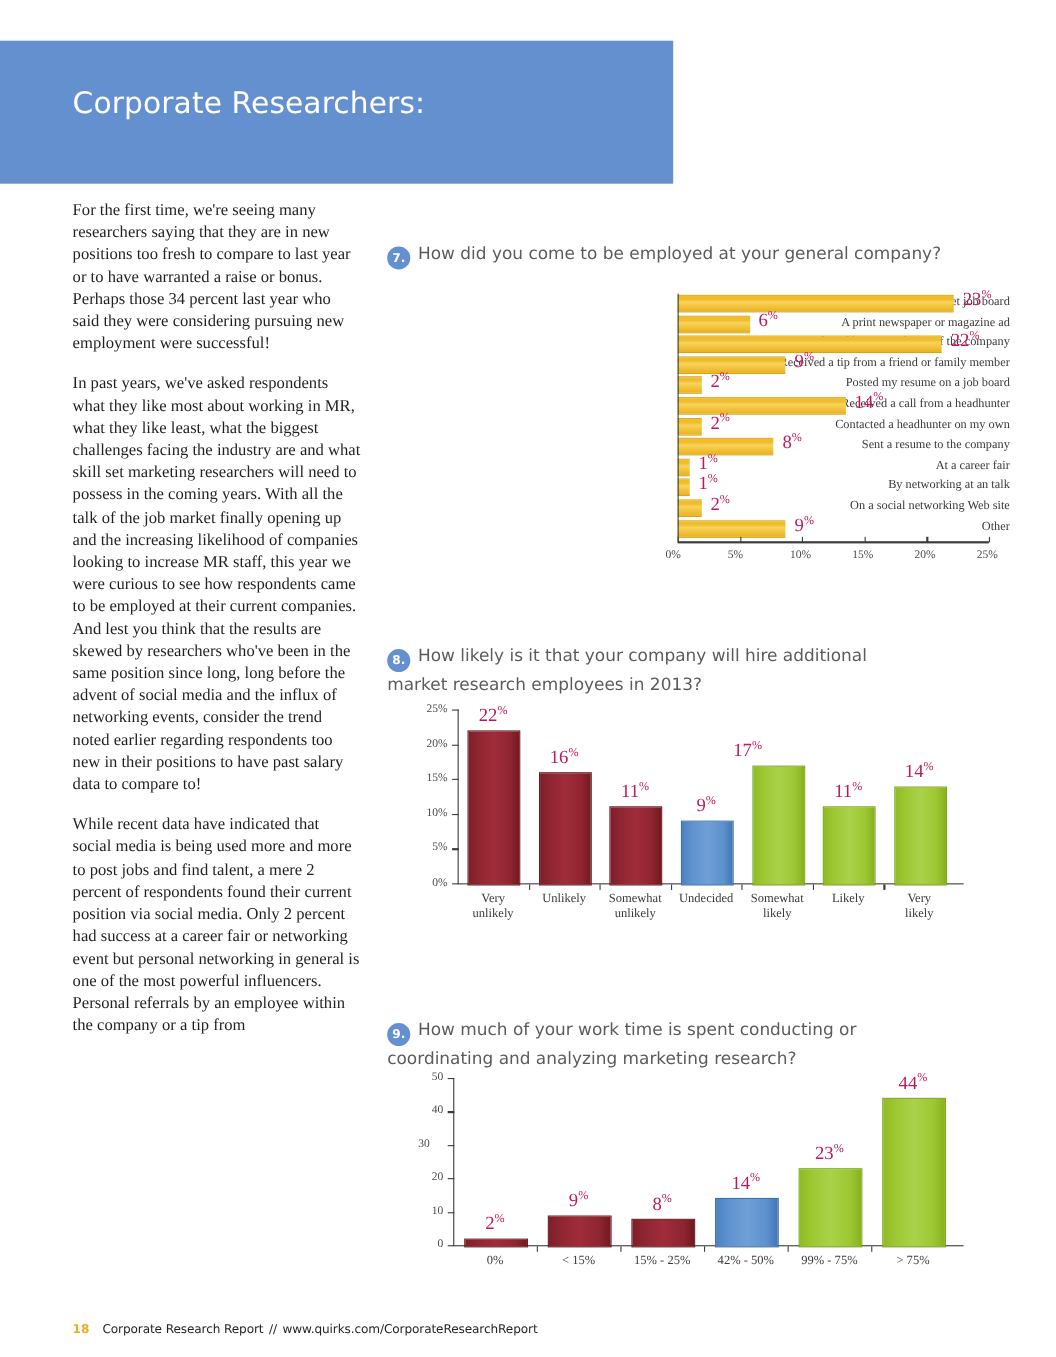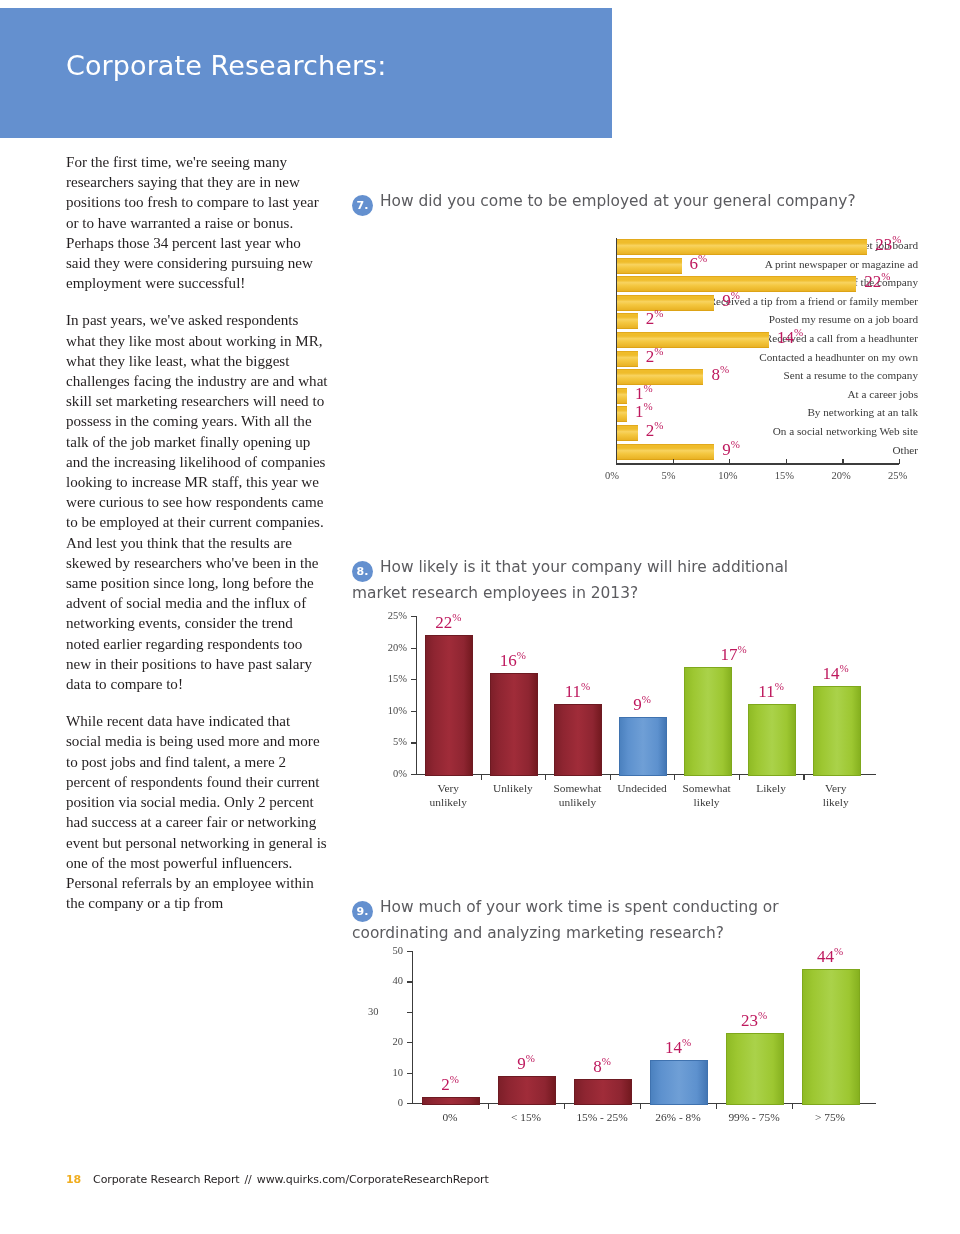--- a/index.html
+++ b/index.html
@@ -2,21 +2,21 @@
 <html><head>
 <meta charset="utf-8">
 <style>
   html,body{margin:0;padding:0;}
   body{
     width:960px;height:1234px;position:relative;overflow:hidden;
     background:#ffffff;
     font-family:"Liberation Serif", serif;
     color:#231f20;
   }
-  .page{position:absolute;inset:0;}
+  .page{position:absolute;inset:0;margin-top:29px;}
 
   
   .banner{
     position:absolute;left:0;top:8px;width:612px;height:130px;
     background:#6490cf;
   }
   .banner-title{
     position:absolute;left:66px;top:40px;width:530px;
     font-family:"DejaVu Sans", sans-serif;
     font-weight:400;
@@ -173,21 +173,21 @@
       <div class="val-lbl" style="left:297.8476px;top:77.4px;">2<sup>%</sup></div>
       <div class="c7-cat" style="top:102px;width:262px;">Received a call from a headhunter</div>
       <div class="hbar" style="left:268px;top:102px;width:152.9332px;"></div>
       <div class="val-lbl" style="left:428.9332px;top:96px;">14<sup>%</sup></div>
       <div class="c7-cat" style="top:120.60000000000001px;width:262px;">Contacted a headhunter on my own</div>
       <div class="hbar" style="left:268px;top:120.60000000000001px;width:21.8476px;"></div>
       <div class="val-lbl" style="left:297.8476px;top:114.60000000000001px;">2<sup>%</sup></div>
       <div class="c7-cat" style="top:139.20000000000002px;width:262px;">Sent a resume to the company</div>
       <div class="hbar" style="left:268px;top:139.20000000000002px;width:87.3904px;"></div>
       <div class="val-lbl" style="left:363.3904px;top:133.20000000000002px;">8<sup>%</sup></div>
-      <div class="c7-cat" style="top:157.8px;width:262px;">At a career jobs</div>
+      <div class="c7-cat" style="top:157.8px;width:262px;">At a career fair</div>
       <div class="hbar" style="left:268px;top:157.8px;width:10.9238px;"></div>
       <div class="val-lbl" style="left:286.9238px;top:151.8px;">1<sup>%</sup></div>
       <div class="c7-cat" style="top:176.4px;width:262px;">By networking at an talk</div>
       <div class="hbar" style="left:268px;top:176.4px;width:10.9238px;"></div>
       <div class="val-lbl" style="left:286.9238px;top:170.4px;">1<sup>%</sup></div>
       <div class="c7-cat" style="top:195px;width:262px;text-align:right;">On a social networking Web site</div>
       <div class="hbar" style="left:268px;top:195px;width:21.8476px;"></div>
       <div class="val-lbl" style="left:297.8476px;top:189px;">2<sup>%</sup></div>
       <div class="c7-cat" style="top:213.60000000000002px;width:262px;">Other</div>
       <div class="hbar" style="left:268px;top:213.60000000000002px;width:98.31419999999999px;"></div>
@@ -237,21 +237,21 @@
       <div class="cat-lbl" style="left:112.57142857142858px;width:64.57142857142857px;top:172px;">Unlikely</div>
       <div class="vbar red" style="left: 186.429px; width: 46px; height: 69.52px; bottom: auto; top: 94.48px;"></div>
       <div class="val-lbl" style="top:70.48px;left:169.42857142857142px;width:80px;text-align:center;">11<sup>%</sup></div>
       <div class="tick" style="left:241.71428571428572px;top:165px;width:1.2px;height:5px;"></div>
       <div class="cat-lbl" style="left:177.14285714285714px;width:64.57142857142857px;top:172px;">Somewhat<br>unlikely</div>
       <div class="vbar blue" style="left: 251px; width: 46px; height: 56.88px; bottom: auto; top: 107.12px;"></div>
       <div class="val-lbl" style="top:83.12px;left:234px;width:80px;text-align:center;">9<sup>%</sup></div>
       <div class="tick" style="left:306.2857142857143px;top:165px;width:1.2px;height:5px;"></div>
       <div class="cat-lbl" style="left:241.71428571428572px;width:64.57142857142857px;top:172px;">Undecided</div>
       <div class="vbar green" style="left: 315.571px; width: 46px; height: 107.44px; bottom: auto; top: 56.56px;"></div>
-      <div class="val-lbl" style="top:32.55999999999999px;left:298.57142857142856px;width:80px;text-align:right;">17<sup>%</sup></div>
+      <div class="val-lbl" style="top:32.55999999999999px;left:298.57142857142856px;width:80px;text-align:left;">17<sup>%</sup></div>
       <div class="tick" style="left:370.85714285714283px;top:165px;width:1.2px;height:5px;"></div>
       <div class="cat-lbl" style="left:306.2857142857143px;width:64.57142857142857px;top:172px;">Somewhat<br>likely</div>
       <div class="vbar green" style="left: 380.143px; width: 46px; height: 69.52px; bottom: auto; top: 94.48px;"></div>
       <div class="val-lbl" style="top:70.48px;left:363.1428571428571px;width:80px;text-align:center;">11<sup>%</sup></div>
       <div class="tick" style="left:435.42857142857144px;top:165px;width:1.2px;height:5px;"></div>
       <div class="cat-lbl" style="left:370.85714285714283px;width:64.57142857142857px;top:172px;">Likely</div>
       <div class="vbar green" style="left: 444.714px; width: 46px; height: 88.48px; bottom: auto; top: 75.52px;"></div>
       <div class="val-lbl" style="top:51.519999999999996px;left:427.7142857142857px;width:80px;text-align:center;">14<sup>%</sup></div>
       <div class="cat-lbl" style="left:435.42857142857144px;width:64.57142857142857px;top:172px;">Very<br>likely</div>
     </div>
@@ -263,41 +263,41 @@
   <div class="chart" id="chart9">
       <div class="axis-line" style="left:44px;top:6px;width:1.4px;height:152px;"></div>
       <div class="axis-line" style="left:44px;top:158px;width:464px;height:1.4px;"></div>
       <div class="tick" style="left:39px;top:158px;width:6px;height:1.2px;"></div>
       <div class="axis-lbl" style="left:0px;top:152px;width:35px;text-align:right;">0</div>
       <div class="tick" style="left:39px;top:127.6px;width:6px;height:1.2px;"></div>
       <div class="axis-lbl" style="left:0px;top:121.6px;width:35px;text-align:right;">10</div>
       <div class="tick" style="left:39px;top:97.19999999999999px;width:6px;height:1.2px;"></div>
       <div class="axis-lbl" style="left:0px;top:91.19999999999999px;width:35px;text-align:right;">20</div>
       <div class="tick" style="left:39px;top:66.8px;width:6px;height:1.2px;"></div>
-      <div class="axis-lbl" style="left:0px;top:60.8px;width:35px;text-align:left;">30</div>
+      <div class="axis-lbl" style="left:0px;top:60.8px;width:35px;text-align:center;">30</div>
       <div class="tick" style="left:39px;top:36.39999999999999px;width:6px;height:1.2px;"></div>
       <div class="axis-lbl" style="left:0px;top:30.39999999999999px;width:35px;text-align:right;">40</div>
       <div class="tick" style="left:39px;top:6px;width:6px;height:1.2px;"></div>
       <div class="axis-lbl" style="left:0px;top:0px;width:35px;text-align:right;">50</div>
       <div class="vbar red" style="left: 54px; width: 56px; height: 6.08px; bottom: auto; top: 151.92px;"></div>
       <div class="val-lbl" style="top:127.91999999999999px;left:42px;width:80px;text-align:center;">2<sup>%</sup></div>
       <div class="tick" style="left:120px;top:159px;width:1.2px;height:5px;"></div>
       <div class="cat-lbl" style="left:44px;width:76px;top:166px;">0%</div>
       <div class="vbar red" style="left: 130px; width: 56px; height: 27.36px; bottom: auto; top: 130.64px;"></div>
       <div class="val-lbl" style="top:106.63999999999999px;left:118px;width:80px;text-align:center;">9<sup>%</sup></div>
       <div class="tick" style="left:196px;top:159px;width:1.2px;height:5px;"></div>
       <div class="cat-lbl" style="left:120px;width:76px;top:166px;">&lt; 15%</div>
       <div class="vbar red" style="left: 206px; width: 56px; height: 24.32px; bottom: auto; top: 133.68px;"></div>
       <div class="val-lbl" style="top:109.68px;left:194px;width:80px;text-align:center;">8<sup>%</sup></div>
       <div class="tick" style="left:272px;top:159px;width:1.2px;height:5px;"></div>
       <div class="cat-lbl" style="left:196px;width:76px;top:166px;">15% - 25%</div>
       <div class="vbar blue" style="left: 282px; width: 56px; height: 42.56px; bottom: auto; top: 115.44px;"></div>
       <div class="val-lbl" style="top:91.44px;left:270px;width:80px;text-align:center;">14<sup>%</sup></div>
       <div class="tick" style="left:348px;top:159px;width:1.2px;height:5px;"></div>
-      <div class="cat-lbl" style="left:272px;width:76px;top:166px;">26% - 8%</div>
+      <div class="cat-lbl" style="left:272px;width:76px;top:166px;">42% - 50%</div>
       <div class="vbar green" style="left: 358px; width: 56px; height: 69.92px; bottom: auto; top: 88.08px;"></div>
       <div class="val-lbl" style="top:64.08px;left:346px;width:80px;text-align:center;">23<sup>%</sup></div>
       <div class="tick" style="left:424px;top:159px;width:1.2px;height:5px;"></div>
       <div class="cat-lbl" style="left:348px;width:76px;top:166px;">99% - 75%</div>
       <div class="vbar green" style="left: 434px; width: 56px; height: 133.76px; bottom: auto; top: 24.24px;"></div>
       <div class="val-lbl" style="top:0.2400000000000091px;left:422px;width:80px;text-align:center;">44<sup>%</sup></div>
       <div class="cat-lbl" style="left:424px;width:76px;top:166px;">&gt; 75%</div>
     </div>
 
   <div class="footer">

